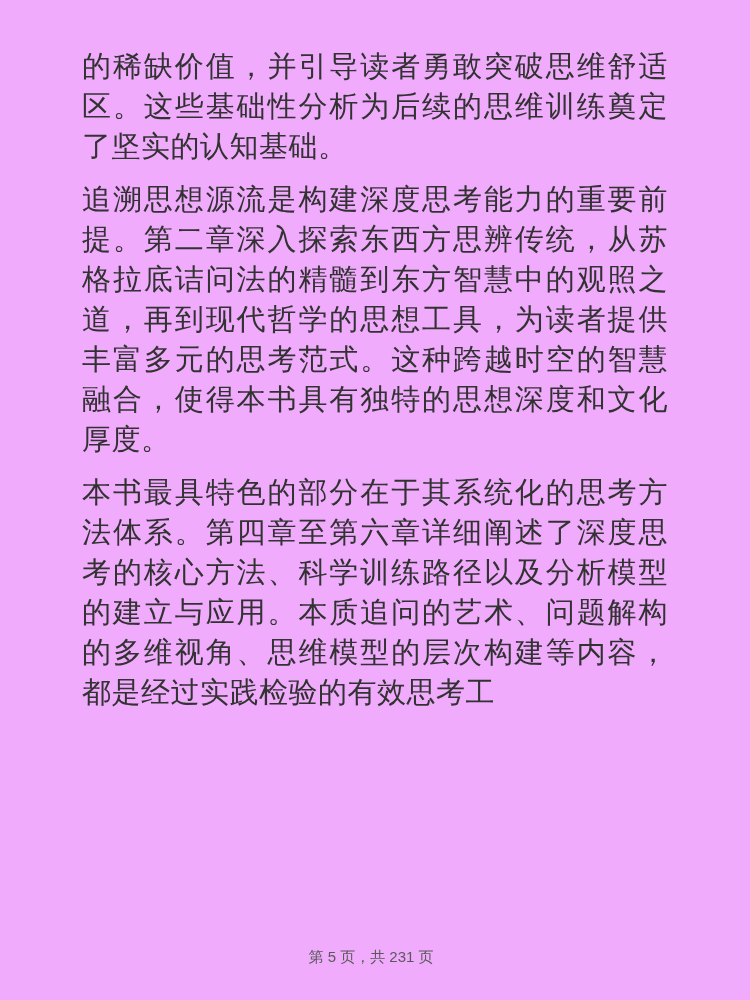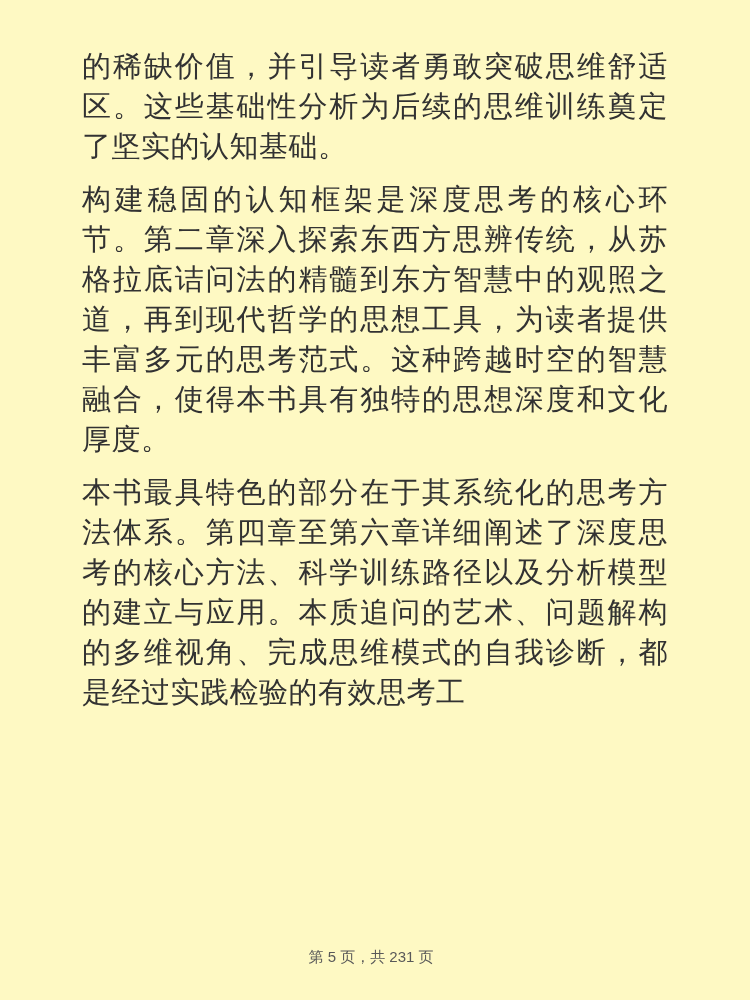--- a/index.html
+++ b/index.html
@@ -10,21 +10,21 @@
       width: 750px;
       height: 1000px;
       background: #ffffff;
       font-family: "Liberation Sans", "DejaVu Sans", sans-serif;
       position: relative;
       overflow: hidden;
     }
     .page {
       position: absolute;
       top: 0; left: 0; right: 0; bottom: 0;
-      background: #fef9c3;
+      background: #f0abfc;
     }
     .content {
       position: absolute;
       left: 82px;
       right: 82px;
       top: 46px;
     }
     .content p {
       margin: 0 0 13px 0;
       font-size: 29px;
@@ -46,17 +46,17 @@
       line-height: 20px;
       color: #595959;
     }
   </style>
 </head>
 <body>
 
 <div class="page">
   <div class="content">
     <p>的稀缺价值，并引导读者勇敢突破思维舒适区。这些基础性分析为后续的思维训练奠定了坚实的认知基础。</p>
-    <p>构建稳固的认知框架是深度思考的核心环节。第二章深入探索东西方思辨传统，从苏格拉底诘问法的精髓到东方智慧中的观照之道，再到现代哲学的思想工具，为读者提供丰富多元的思考范式。这种跨越时空的智慧融合，使得本书具有独特的思想深度和文化厚度。</p>
-    <p>本书最具特色的部分在于其系统化的思考方法体系。第四章至第六章详细阐述了深度思考的核心方法、科学训练路径以及分析模型的建立与应用。本质追问的艺术、问题解构的多维视角、完成思维模式的自我诊断，都是经过实践检验的有效思考工</p>
+    <p>追溯思想源流是构建深度思考能力的重要前提。第二章深入探索东西方思辨传统，从苏格拉底诘问法的精髓到东方智慧中的观照之道，再到现代哲学的思想工具，为读者提供丰富多元的思考范式。这种跨越时空的智慧融合，使得本书具有独特的思想深度和文化厚度。</p>
+    <p>本书最具特色的部分在于其系统化的思考方法体系。第四章至第六章详细阐述了深度思考的核心方法、科学训练路径以及分析模型的建立与应用。本质追问的艺术、问题解构的多维视角、思维模型的层次构建等内容，都是经过实践检验的有效思考工</p>
   </div>
   <div class="footer">第 5 页，共 231 页</div>
 </div>
 
 </body></html>

